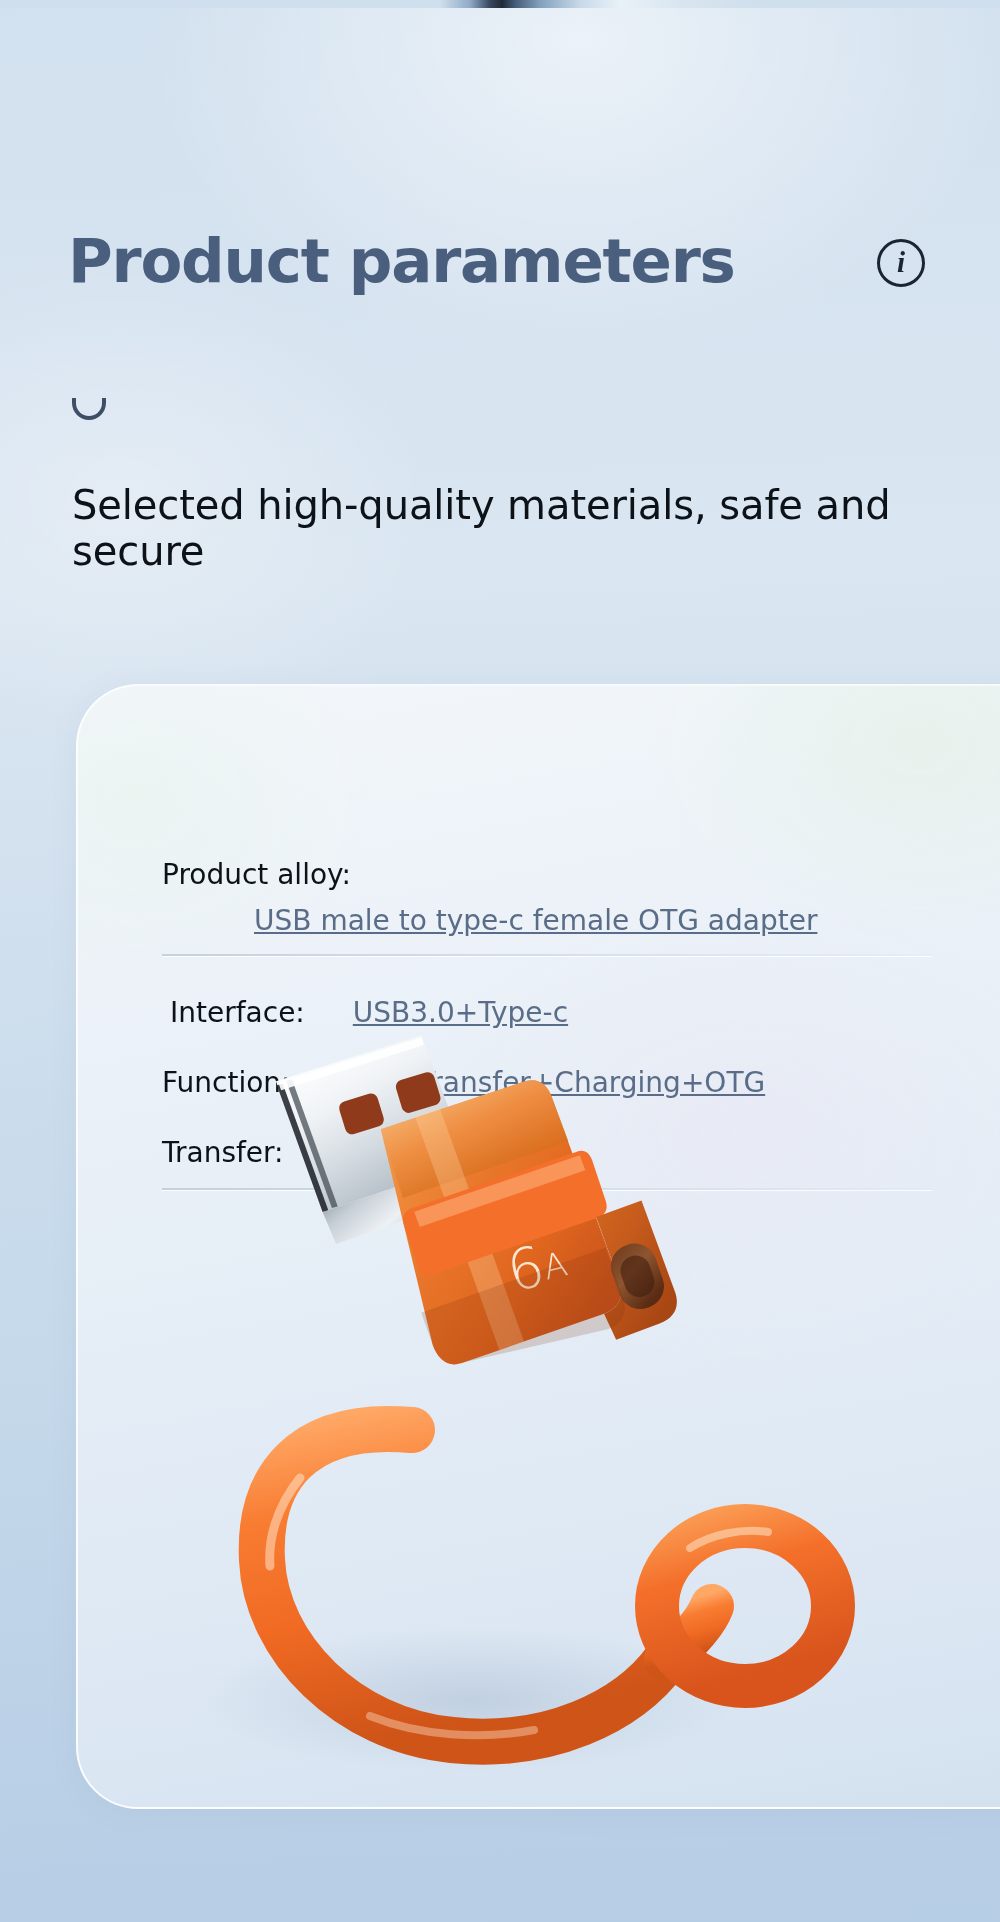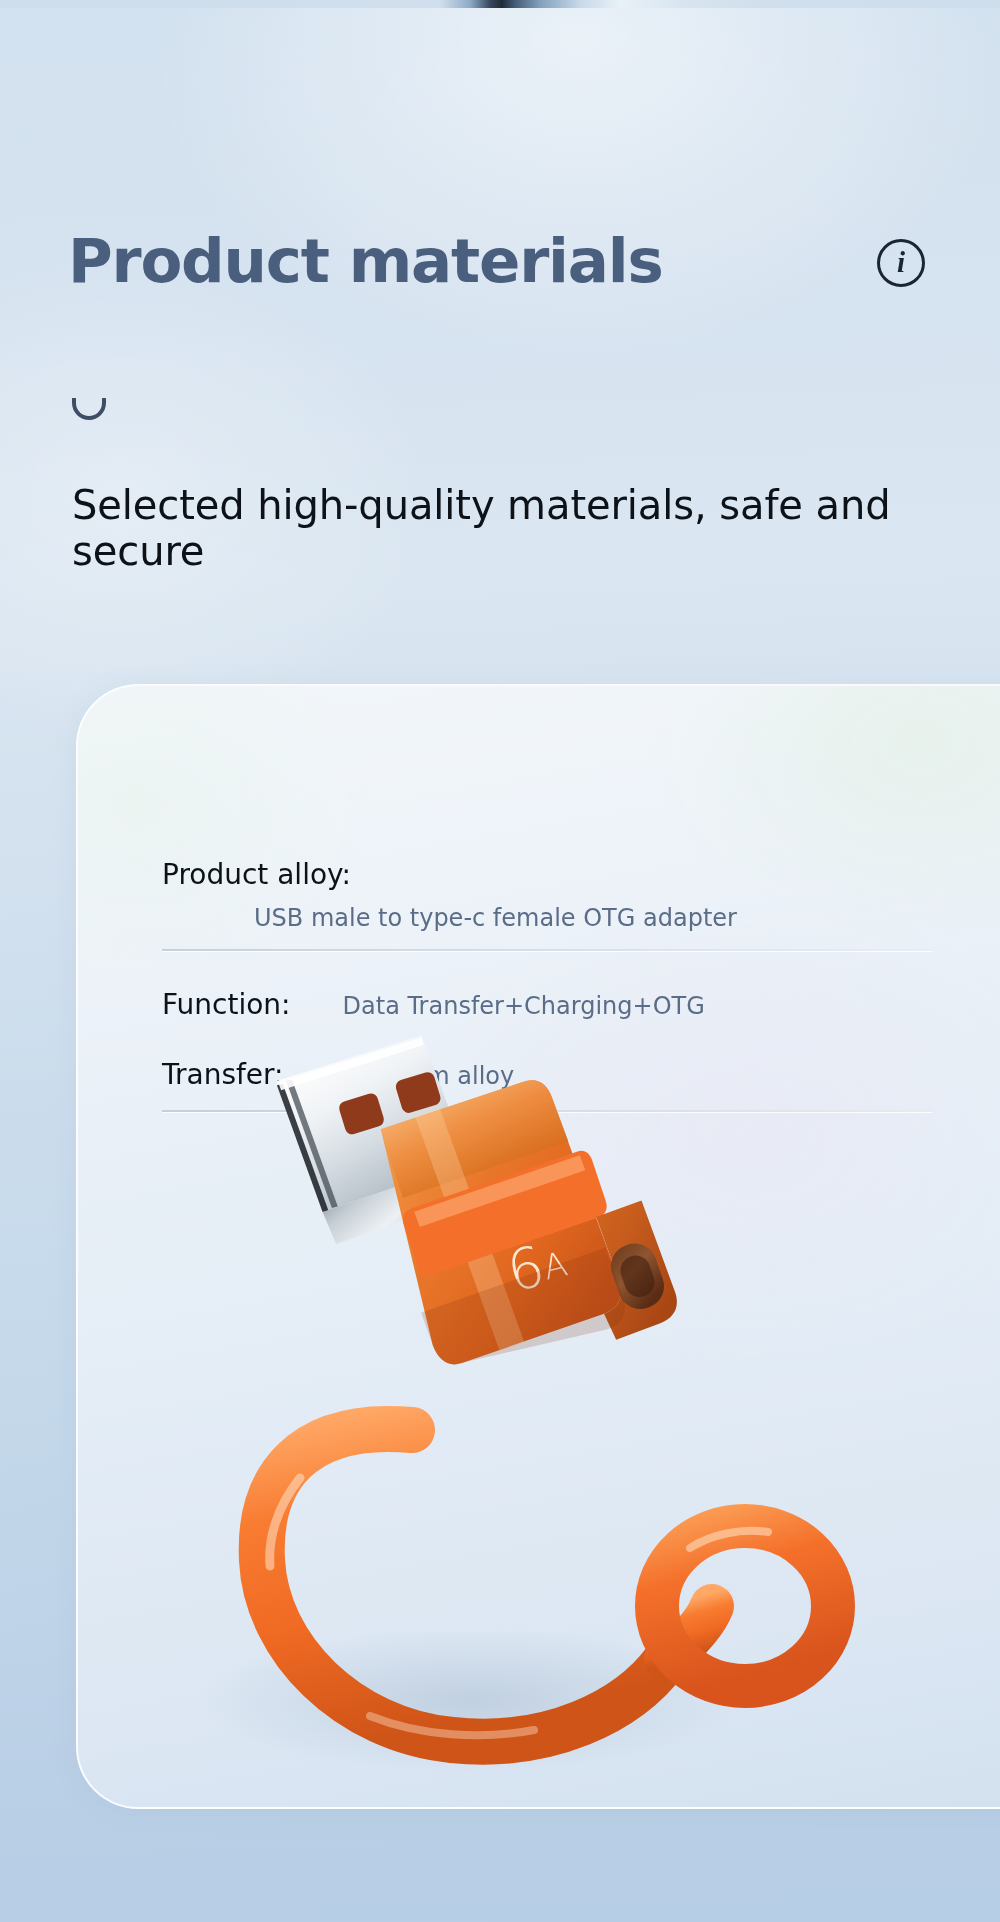--- a/index.html
+++ b/index.html
@@ -96,23 +96,24 @@
   .params{
     position:absolute; left:84px; top:172px; width:800px;
   }
   .row{ position:relative; }
   .row .label{
     font-size:28px; color:#0d1219; font-weight:400;
     font-family:"DejaVu Sans", sans-serif;
     white-space:nowrap;
   }
   .row .value{
-    font-size:24px; color:#5a6d88;
+    font-size:28px; color:#5a6d88;
     font-family:"DejaVu Sans", sans-serif;
     white-space:nowrap;
+    text-decoration:underline;
   }
   .divider{
     height:2px; width:770px;
     background:linear-gradient(90deg,
       rgba(168,182,196,0.55) 0%,
       rgba(180,194,208,0.45) 40%,
       rgba(196,208,220,0.30) 75%,
       rgba(210,220,230,0.12) 100%);
     box-shadow:0 1px 0 rgba(255,255,255,0.85);
   }
@@ -140,41 +141,45 @@
     position:absolute; left:0; top:0; width:1000px; height:1922px;
     pointer-events:none;
   }
 </style>
 </head>
 <body>
 
 <div class="top-sliver"></div>
 
 <div class="header">
-  <div class="page-title">Product materials</div>
+  <div class="page-title">Product parameters</div>
 
   <div class="info-badge">
     <span class="glyph">i</span>
   </div>
 </div>
 
 <div class="u-mark"></div>
 
 <div class="subtitle">Selected high-quality materials, safe and secure</div>
 
 <div class="spec-card">
 
   <div class="params">
 
     <div class="row row-stacked">
       <div class="label">Product alloy:</div>
       <div class="value">USB male to type-c female OTG adapter</div>
       <div class="divider"></div>
     </div>
 
+    <div class="row row-inline r2">
+      <div class="label">Interface:</div>
+      <div class="value">USB3.0+Type-c</div>
+    </div>
 
     <div class="row row-inline r3">
       <div class="label">Function:</div>
       <div class="value">Data Transfer+Charging+OTG</div>
     </div>
 
     <div class="row row-inline r4">
       <div class="label">Transfer:</div>
       <div class="value">Aluminum alloy</div>
     </div>

